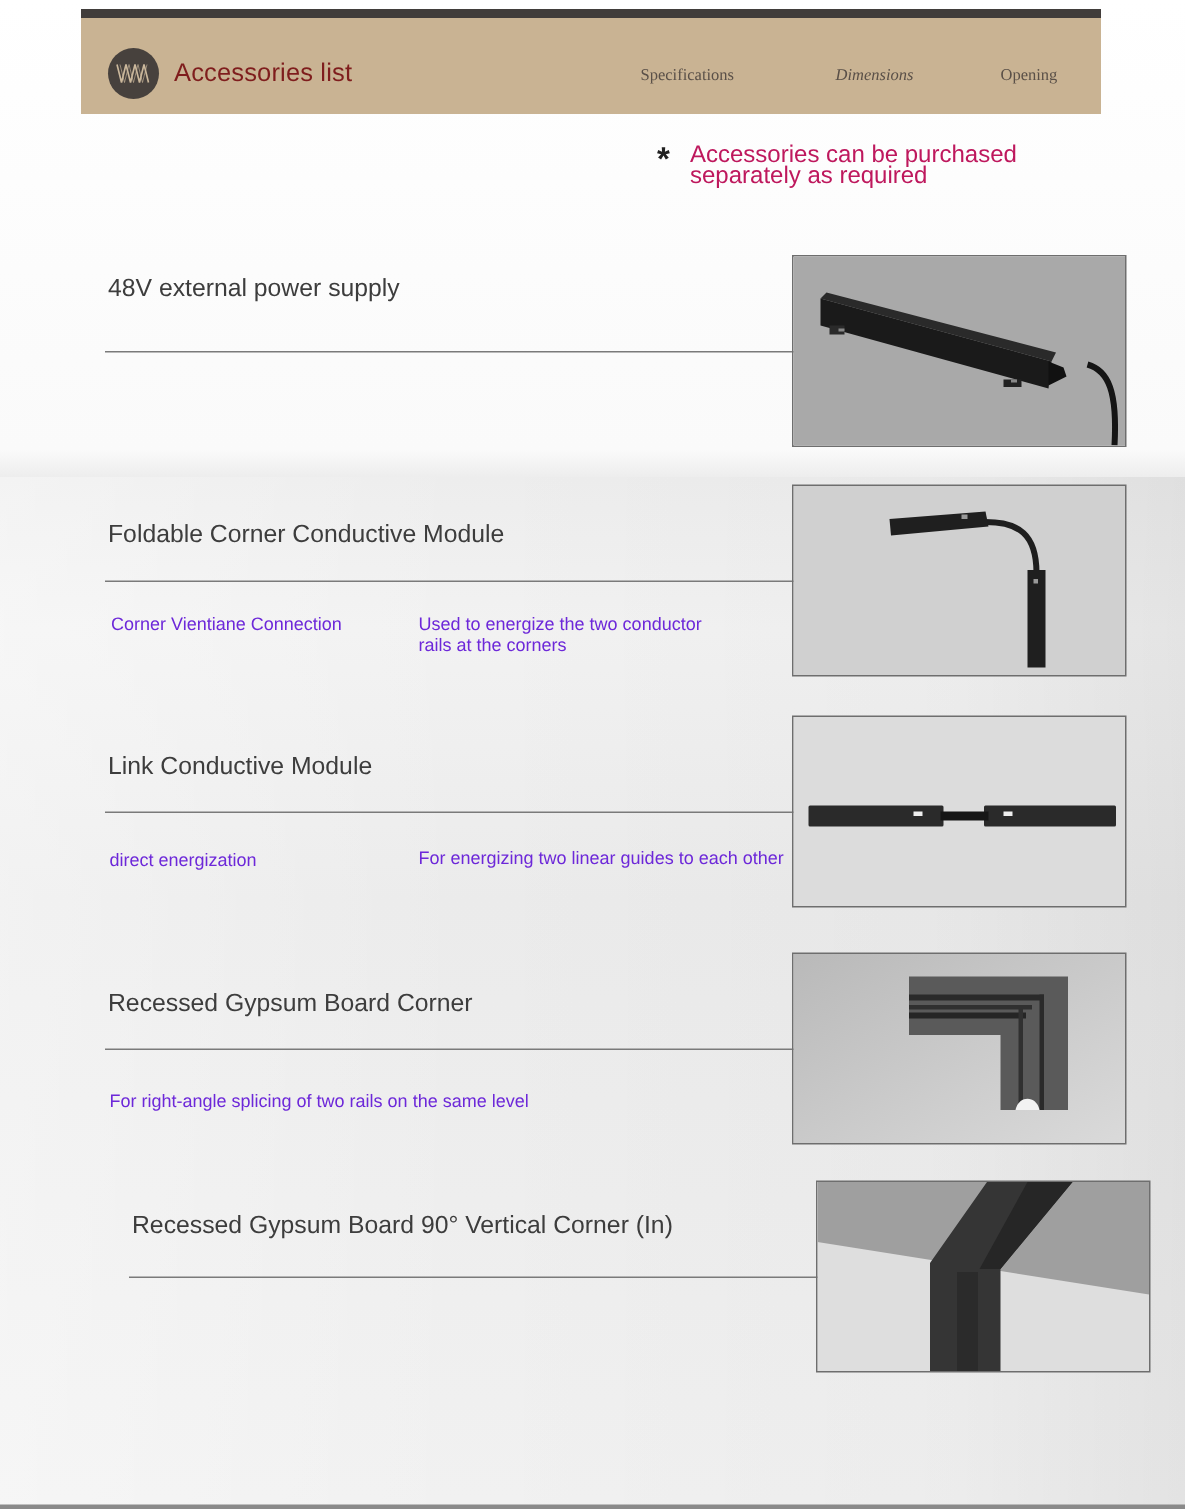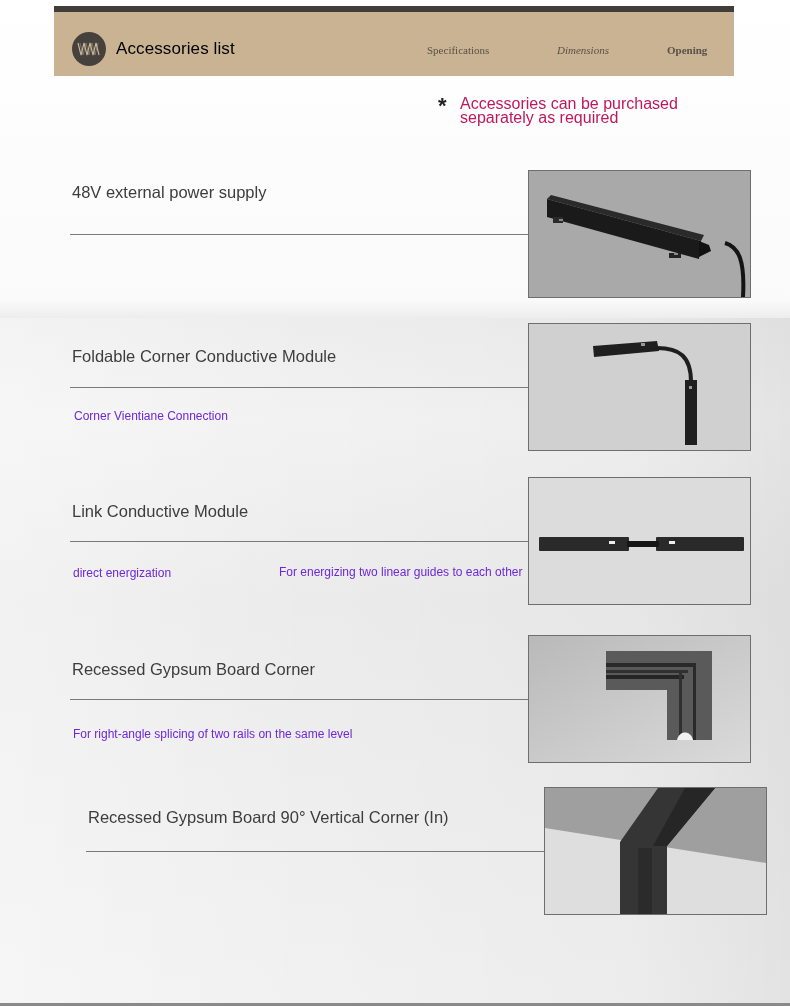--- a/index.html
+++ b/index.html
@@ -23,30 +23,30 @@
       background: #c9b393;
       border-top: 6px solid #413d3b;
     }
     .logo {
       position: absolute; left: 18px; top: 20px; width: 34px; height: 34px;
       border-radius: 50%; background: #47413d;
       display: flex; align-items: center; justify-content: center;
     }
     .header-title {
       position: absolute; left: 62px; top: 27px;
-      font-size: 17px; color: #000000; letter-spacing: 0.1px;
+      font-size: 17px; color: #7f1d1d; letter-spacing: 0.1px;
     }
     .nav-item {
       position: absolute; top: 32px;
       font-family: "Liberation Serif", serif; font-size: 11px; color: #5a5048;
       cursor: pointer;
     }
     .nav-spec { left: 373px; }
     .nav-dim { left: 503px; font-style: italic; }
-    .nav-open { left: 613px; font-weight: bold; }
+    .nav-open { left: 613px; }
 
     
     .note { position: absolute; left: 438px; top: 95px; }
     .note-star { position: absolute; left: 0; top: 0; font-size: 22px; font-weight: bold; color: #222; line-height: 22px; }
     .note-text { position: absolute; left: 22px; top: 2px; width: 260px; font-size: 16px; line-height: 14px; color: #be185d; }
 
     
     .item { position: absolute; left: 16px; width: 696px; }
     .item-title {
       position: absolute; left: 56px;
@@ -98,20 +98,21 @@
       <rect x="30" y="48" width="4" height="2" fill="#888"></rect>
       <polygon points="170,70 180,74 182,80 170,86" fill="#111"></polygon>
     </svg>
   </div>
 </div>
 
 <div class="item" style="top:323px;height:130px;">
   <div class="item-title" style="top:24px;">Foldable Corner Conductive Module</div>
   <div class="item-rule" style="top:64px;"></div>
   <div class="item-text" style="left:58px;top:86px;">Corner Vientiane Connection</div>
+  <div class="item-text" style="left:263px;top:86px;width:210px;">Used to energize the two conductor rails at the corners</div>
   <div class="item-photo" style="top:0;">
     <svg viewBox="0 0 221 126">
       <rect width="221" height="126" fill="#d0d0d0"></rect>
       <path d="M128,24 C150,24 162,32 162,58" fill="none" stroke="#1e1e1e" stroke-width="4"></path>
       <polygon points="64,22 128,17 130,27 65,33" fill="#1f1f1f"></polygon>
       <rect x="112" y="19" width="4" height="3" fill="#999"></rect>
       <rect x="156" y="56" width="12" height="65" fill="#1f1f1f"></rect>
       <rect x="160" y="62" width="3" height="3" fill="#999"></rect>
     </svg>
   </div>

